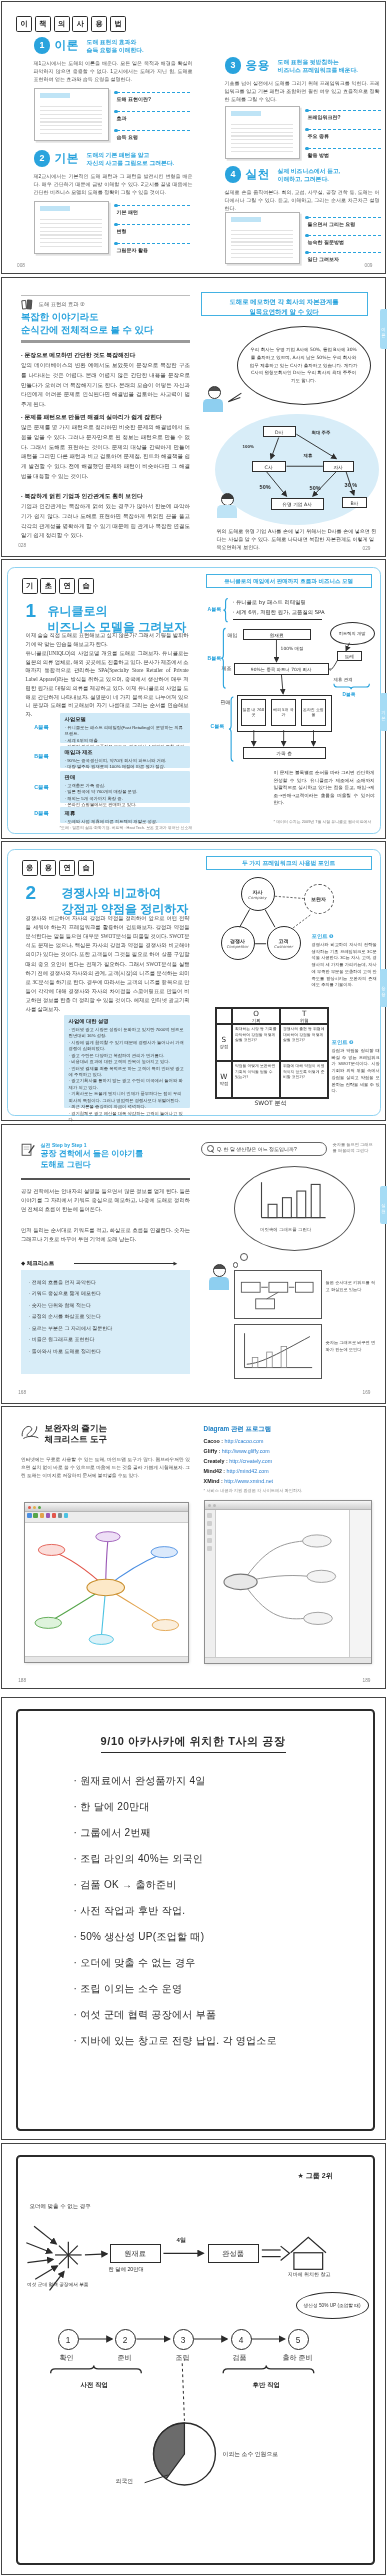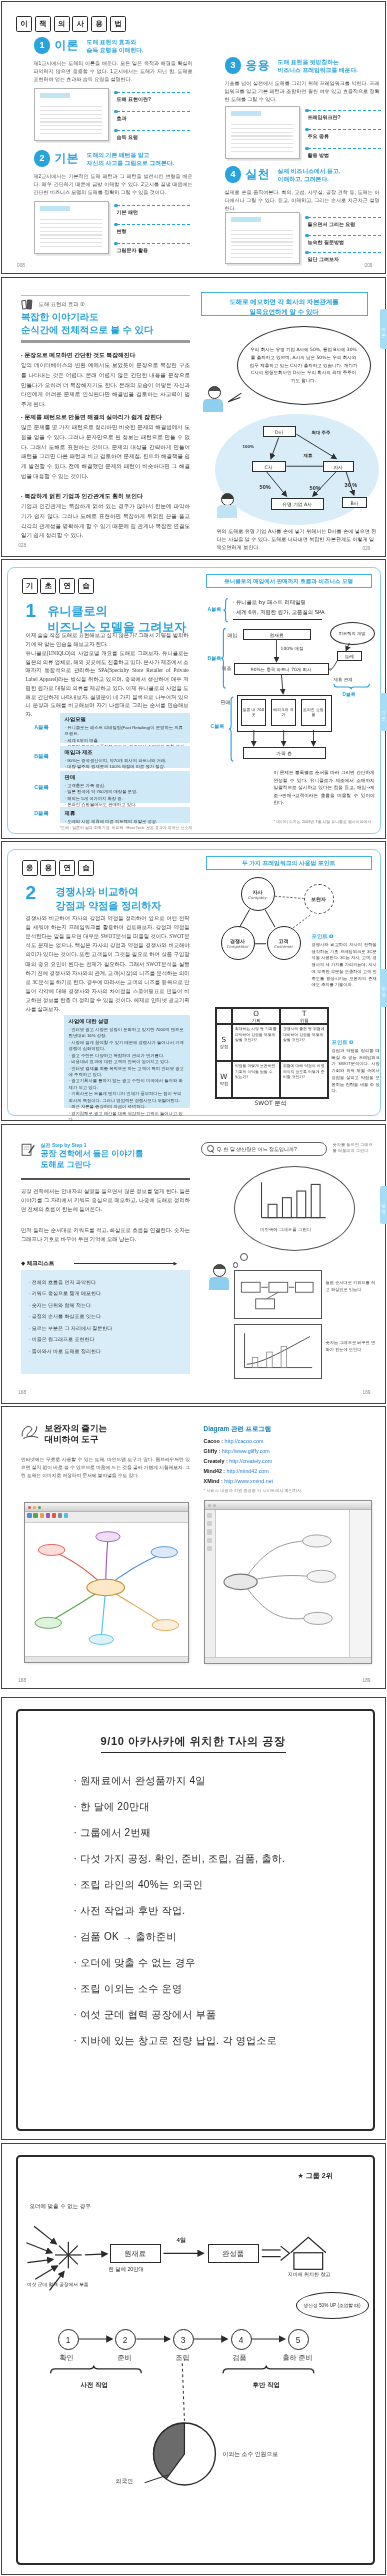--- a/index.html
+++ b/index.html
@@ -352,21 +352,21 @@
 
 <section class="panel" id="p4" style="top:841px;height:280px">
   <div class="frame" style="left:5.5px;top:6.6px;width:372px;height:265px"></div>
   <div class="tabrow abs" style="left:20px;top:17.7px">
     <div class="tabbox">응</div>
       <div class="tabbox">용</div>
     <div class="tabbox">연</div>
       <div class="tabbox">습</div>
   </div>
   <div class="abs b blue" style="left:24px;top:40px;font-size:19px">2</div>
-  <div class="abs b blue" style="left:54px;top:43px;font-size:10px;line-height:1.35">
+  <div class="abs b blue" style="left:60px;top:43px;font-size:12px;line-height:1.35">
     <div>경쟁사와 비교하여</div>
       <div>강점과 약점을 정리하자</div>
   </div>
   <div class="abs ser" style="left:24px;top:72px;width:164px;font-size:5.3px;line-height:1.72">경쟁사와 비교하여 자사의 강점과 약점을 정리하여 앞으로 어떤 전략을 세워야 하는지 프레임워크를 활용하여 검토해보자. 강점과 약점을 분석한다는 말을 들으면 대부분 SWOT분석을 떠올릴 것이다. SWOT분석도 문제는 없으나, 핵심은 자사의 강점과 약점을 경쟁사와 비교해야 의미가 있다는 것이다. 또한 고객들이 그것을 필요로 하여 상품 구입할 때의 중요 요인이 된다는 전제가 필요하다. 그래서 SWOT분석을 실행하기 전에 경쟁사와 자사와의 관계, 고객(시장)의 니즈를 분석하는 의미로 3C분석을 하기로 한다. 경우에 따라서는 고객의 니즈를 항목으로 만들어 각각에 대해 경쟁사와 자사의 차이점을 스코어링표로 만들어 비교하면 정보를 한층 더 정리할 수 있을 것이다. 예제로 인터넷 광고기획사를 살펴보자.</div>
   <div class="bbox" style="left:62px;top:173px;width:126px;height:93px">
     <div class="bt">사업에 대한 설명</div>
     <div class="bi">· 인터넷 광고 시장은 성장이 둔화하고 있지만 7000억 엔으로 전년대비 16% 성장.</div>
       <div class="bi">· 시장에 쉽게 참여할 수 있기 때문에 경쟁사가 늘어나서 가격 경쟁이 심화되었다.</div>
     <div class="bi">· 광고 수단은 다양하고 복잡하여 관리가 번거롭다.</div>
       <div class="bi">· 비용대비 효과에 대한 고객의 안목이 높아지고 있다.</div>
@@ -517,21 +517,21 @@
   <div class="cap" style="left:324px;top:215px;width:51px">숫자는 그래프로 바꾸면 변화가 한눈에 보인다</div>
   <div class="pg" style="left:361px;top:265px">169</div>
 </section>
 
 <section class="panel" id="p6" style="top:1406px;height:283px">
   <svg style="left:18px;top:15.5px" width="20" height="16.6" viewBox="0 0 36 30">
     <path d="M4,24 C2,12 14,2 20,8 C26,14 8,20 14,24 C20,28 32,14 30,6 M6,28 C16,22 28,24 33,27" fill="none" stroke="#444" stroke-width="1.8"></path>
   </svg>
   <div class="abs b" style="left:43px;top:15.5px;font-size:8.6px;line-height:1.35;color:#222">
     <div>보완자의 즐기는</div>
-      <div>대비하여 도구</div>
+      <div>체크리스트 도구</div>
   </div>
   <div class="abs" style="left:19.4px;top:49px;width:169px;font-size:4.7px;line-height:1.7;color:#444;text-align:justify">인터넷에는 무료로 사용할 수 있는 도해, 마인드맵 도구가 많다. 웹브라우저만 있으면 설치 없이 바로 쓸 수 있으므로 마음에 드는 것을 골라 가볍게 시험해보자. 그린 도해는 이미지로 저장하여 문서에 붙여넣을 수도 있다.</div>
   <div class="win" style="left:22px;top:95px;width:163px;height:159px">
     <div class="wtb">
       <span class="wdot" style="background:#e2574c"></span>
         <span class="wdot" style="background:#e2b04c"></span>
         <span class="wdot" style="background:#57a64c"></span>
     </div>
     <div class="wtool">
       <i style="background:#4c8fe2"></i>
@@ -601,24 +601,24 @@
   <div class="pg" style="left:361px;top:271px">189</div>
 </section>
 
 <section class="panel" id="p7" style="top:1697px;height:443px">
   <div class="handframe" style="left:14.4px;top:11px;width:355px;height:418px"></div>
   <div class="ntitle" style="top:36px"><span>9/10 아카사카에 위치한 T사의 공장</span></div>
   <div class="abs" style="left:72px;top:70px;width:277px">
     <div class="nitem">원재료에서 완성품까지 4일</div>
     <div class="nitem">한 달에 20만대</div>
     <div class="nitem">그룹에서 2번째</div>
-    <div class="nitem">다섯 가지 공정. 확인, 준비, 조립, 검품, 출하.</div>
     <div class="nitem">조립 라인의 40%는 외국인</div>
+    <div class="nitem">검품 OK → 출하준비</div>
     <div class="nitem">사전 작업과 후반 작업.</div>
-    <div class="nitem">검품 OK → 출하준비</div>
+    <div class="nitem">50% 생산성 UP(조업할 때)</div>
     <div class="nitem">오더에 맞출 수 없는 경우</div>
     <div class="nitem">조립 이외는 소수 운영</div>
     <div class="nitem">여섯 군데 협력 공장에서 부품</div>
     <div class="nitem">지바에 있는 창고로 전량 납입. 각 영업소로</div>
   </div>
 </section>
 
 <section class="panel" id="p8" style="top:2143px;height:432px">
   <div class="handframe" style="left:14.4px;top:11px;width:355px;height:406px"></div>
   <div class="abs b" style="left:296px;top:26.6px;font-size:7px;color:#2b2b2b">★ 그룹 2위</div>

